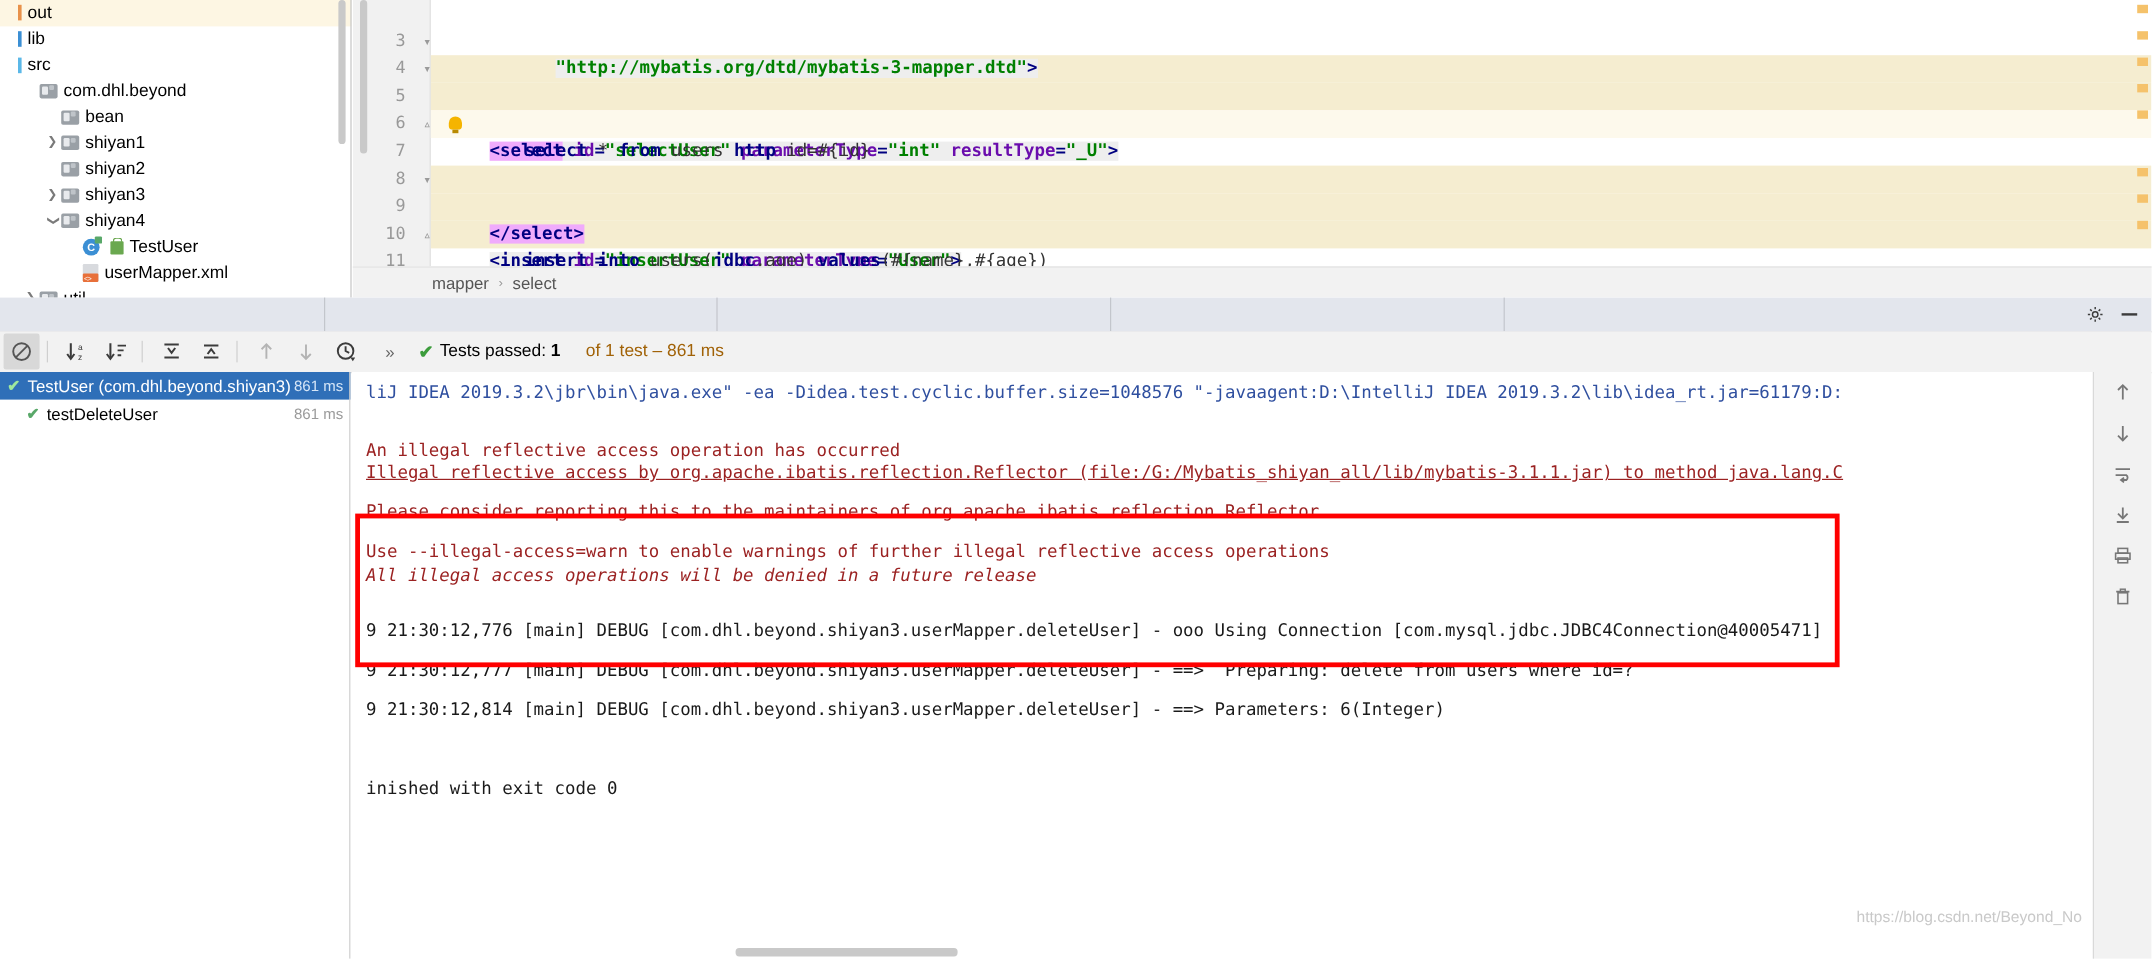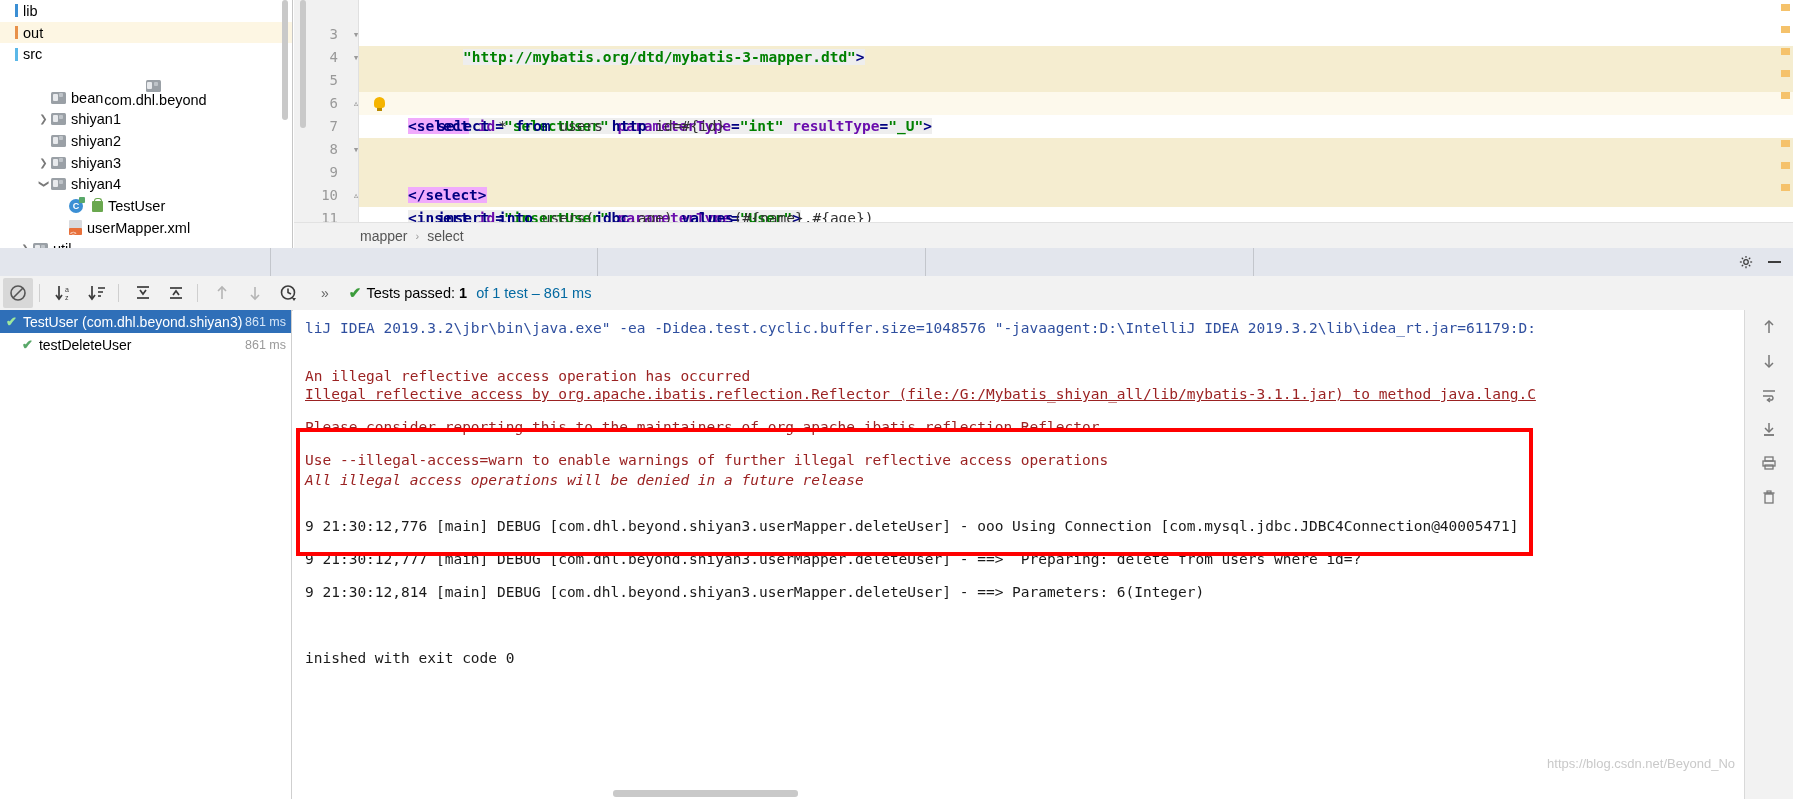--- a/index.html
+++ b/index.html
@@ -128,21 +128,21 @@
     position:absolute;left:0;top:28px;width:1793px;height:34px;
     background:#f2f2f2;border-bottom:1px solid #d5d5d5;
     display:flex;align-items:center;
   }
   .tb-btn{width:30px;height:30px;margin-left:3px;display:flex;align-items:center;justify-content:center;position:relative;}
   .tb-btn.pressed{background:#d8d8d8;border-radius:2px;}
   .tb-div{width:1px;height:18px;background:#cfcfcf;margin:0 6px;}
   .status{display:flex;align-items:center;margin-left:16px;font-size:14.5px;}
   .chk{color:#3c9c3c;font-weight:bold;margin-right:5px;font-size:15px;}
   .st-strong{color:#000;}
-  .st-dim{color:#0369a1;margin-left:9px;}
+  .st-dim{color:#a16207;margin-left:21px;}
   .chevrons{color:#666;font-size:14px;margin-left:18px;margin-right:4px;}
 
   
   .testtree{
     position:absolute;left:0;top:62px;width:292px;height:489px;background:#fff;
   }
   .tt-row{height:23px;display:flex;align-items:center;padding-left:6px;font-size:14px;position:relative;}
   .tt-row.selected{background:#2f6fb8;color:#fff;}
   .tt-dur{position:absolute;right:6px;font-size:12.5px;}
   .tt-row.selected .tt-dur{color:#d6e6f7;}
@@ -178,36 +178,36 @@
   }
   .hscroll{position:absolute;left:320px;bottom:2px;width:185px;height:7px;background:#c9c9c9;border-radius:3px;}
 </style>
 </head>
 <body>
 
 <div class="app">
 
   <div class="project-pane">
     <div id="tree-host">
+        <div class="tree-row hl" style="padding-left: 0px;">
+          <span class="arrow"></span>
+          <span class="modbar" style="background: rgb(232, 145, 74);"></span>
+          <span class="tree-label">out</span>
+        </div>
         <div class="tree-row" style="padding-left: 0px;">
           <span class="arrow"></span>
           <span class="modbar" style="background: rgb(59, 143, 212);"></span>
           <span class="tree-label">lib</span>
         </div>
-        <div class="tree-row hl" style="padding-left: 0px;">
-          <span class="arrow"></span>
-          <span class="modbar" style="background: rgb(232, 145, 74);"></span>
-          <span class="tree-label">out</span>
-        </div>
         <div class="tree-row" style="padding-left: 0px;">
           <span class="arrow"></span>
           <span class="modbar" style="background: rgb(91, 184, 232);"></span>
           <span class="tree-label">src</span>
         </div>
-        <div class="tree-row" style="padding-left: 18px; flex-direction: column;">
+        <div class="tree-row" style="padding-left: 18px;">
           <span class="arrow"></span>
           <span class="ico ico-folder"></span>
           <span class="tree-label">com.dhl.beyond</span>
         </div>
         <div class="tree-row" style="padding-left: 36px;">
           <span class="arrow"></span>
           <span class="ico ico-folder"></span>
           <span class="tree-label">bean</span>
         </div>
         <div class="tree-row" style="padding-left: 36px;">

